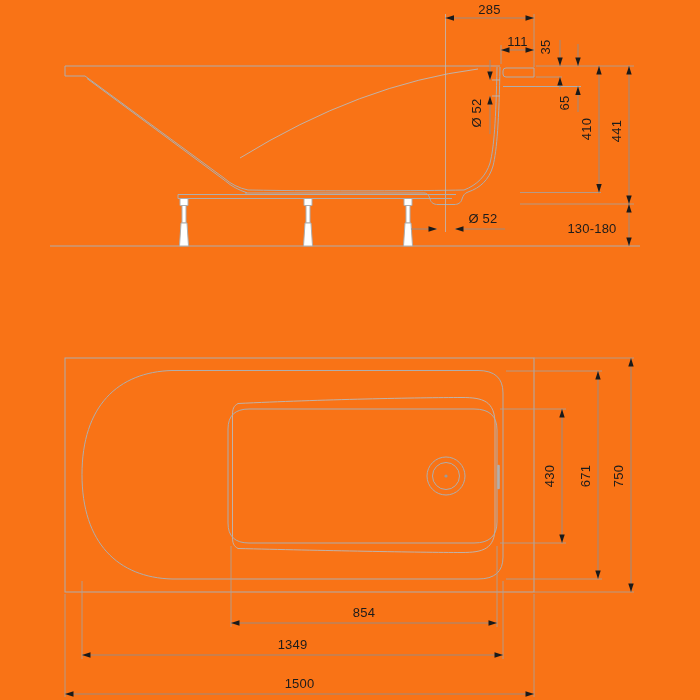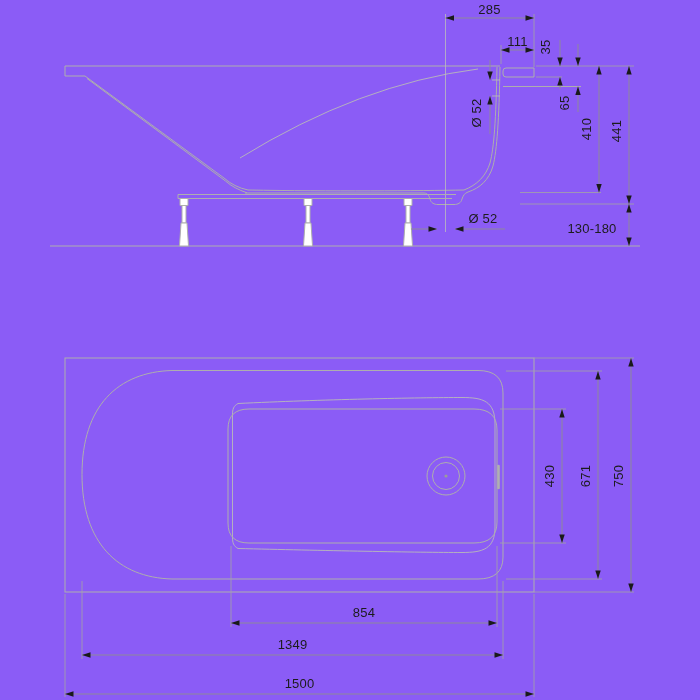--- a/index.html
+++ b/index.html
@@ -1,16 +1,16 @@
 <!DOCTYPE html>
 <html><head>
 <meta charset="utf-8">
 <style>
   html,body{margin:0;padding:0;background:#fff;}
-  .canvas{width:700px;height:700px;position:relative;background:#8b5cf6;overflow:hidden;
+  .canvas{width:700px;height:700px;position:relative;background:#f97316;overflow:hidden;
           font-family:"Liberation Sans", sans-serif;}
   svg{display:block;}
   .draw{stroke:#aeaeae;stroke-width:1;fill:none;}
   .draw2{stroke:#b9b9b9;stroke-width:0.9;fill:none;}
   .dim{stroke:#8f8f8f;stroke-width:0.9;fill:none;}
   .ext{stroke:#a5a5a5;stroke-width:0.8;fill:none;}
   .cl{stroke:#bdbdbd;stroke-width:0.8;fill:none;}
   .leg{stroke:#aeaeae;stroke-width:1;fill:#ffffff;}
   text{font-family:"Liberation Sans", sans-serif;font-size:13px;fill:#1c1c1c;letter-spacing:0.2px;}
 </style>

